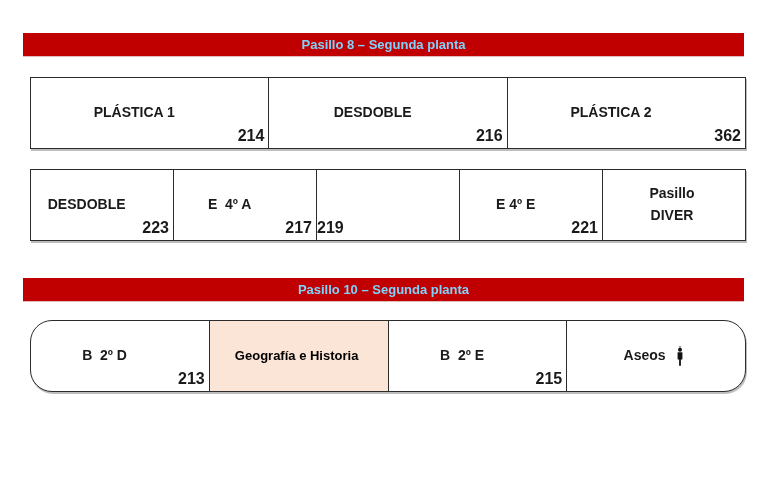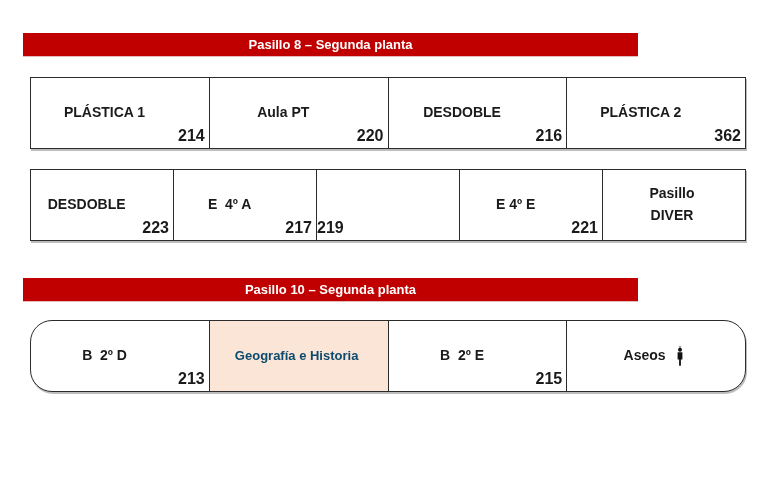--- a/index.html
+++ b/index.html
@@ -12,25 +12,25 @@
   }
   .page {
     position: relative;
     width: 768px;
     height: 501px;
     background: #ffffff;
     overflow: hidden;
   }
   .banner {
     margin-left: 23px;
-    width: 615px;
+    width: 721px;
     height: 23px;
     line-height: 23px;
     background: #c00000;
-    color: #ffffff;
+    color: #7dd3fc;
     font-weight: bold;
     font-size: 13px;
     text-align: center;
     box-sizing: border-box;
     box-shadow: 0 1px 0 #e3b9b9;
   }
   .sec1 .banner { margin-top: 33px; }
   .sec2 .banner { margin-top: 35px; }
   .sec3 .banner { margin-top: 37px; }
   .rooms {
@@ -67,38 +67,34 @@
     white-space: pre-wrap;
   }
   .rnum {
     align-self: flex-end;
     font-weight: bold;
     font-size: 16px;
     color: #1a1a1a;
     padding: 0 4px 3px 0;
   }
   .cell.highlight { background: #fbe5d6; }
-  .cell.highlight .rname { color: #0c4a6e; font-size: 13px; }
+  .cell.highlight .rname { color: #000000; font-size: 13px; }
   .person-icon { margin-left: 9px; flex: 0 0 auto; }
 </style>
 </head>
 <body>
 
 <div class="page">
 
   <div class="sec1">
     <div class="banner">Pasillo 8 – Segunda planta</div>
     <div class="rooms">
       <div class="cell">
         <div class="rname">PLÁSTICA 1</div>
         <div class="rnum">214</div>
-      </div>
-      <div class="cell">
-        <div class="rname">Aula PT</div>
-        <div class="rnum">220</div>
       </div>
       <div class="cell">
         <div class="rname">DESDOBLE</div>
         <div class="rnum">216</div>
       </div>
       <div class="cell">
         <div class="rname">PLÁSTICA 2</div>
         <div class="rnum">362</div>
       </div>
     </div>

